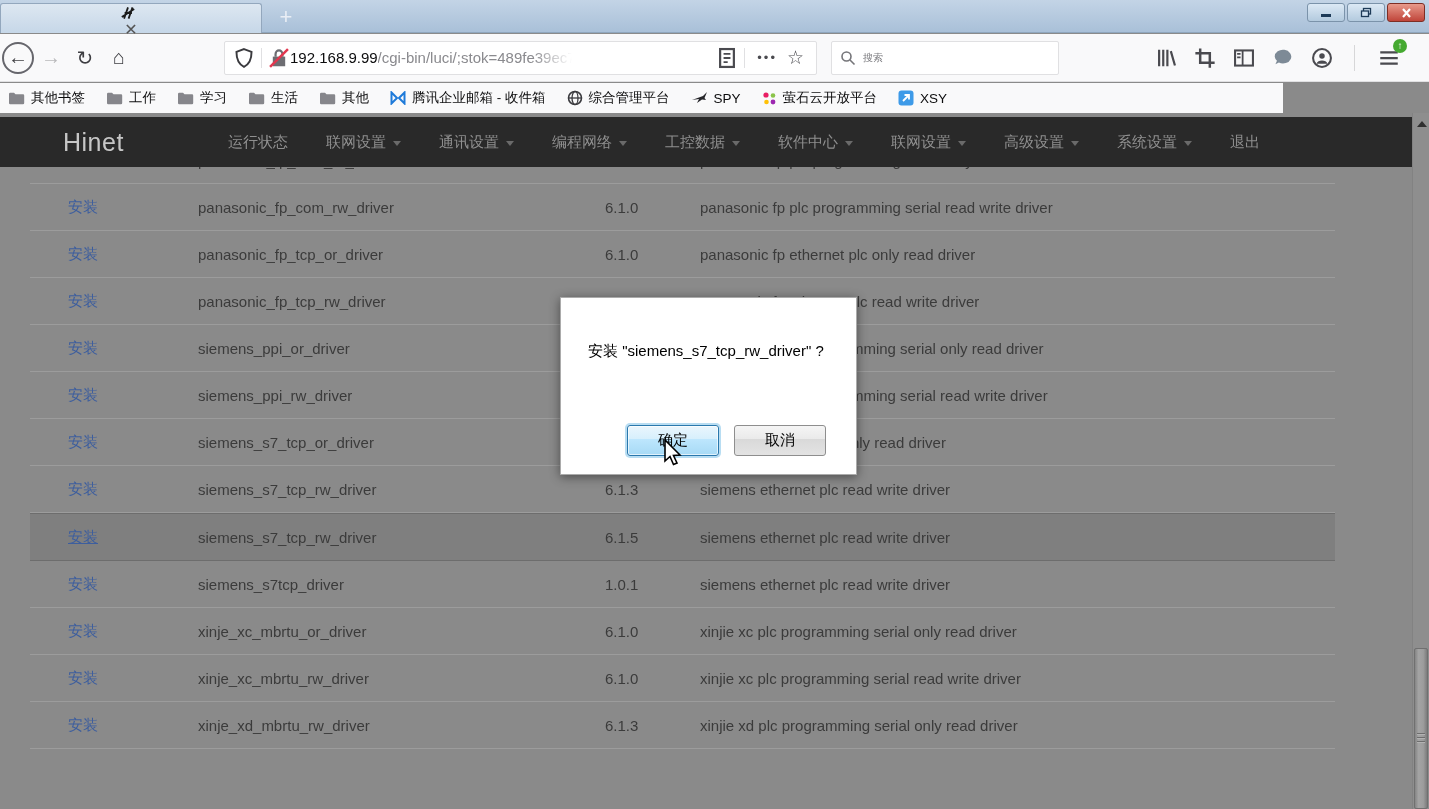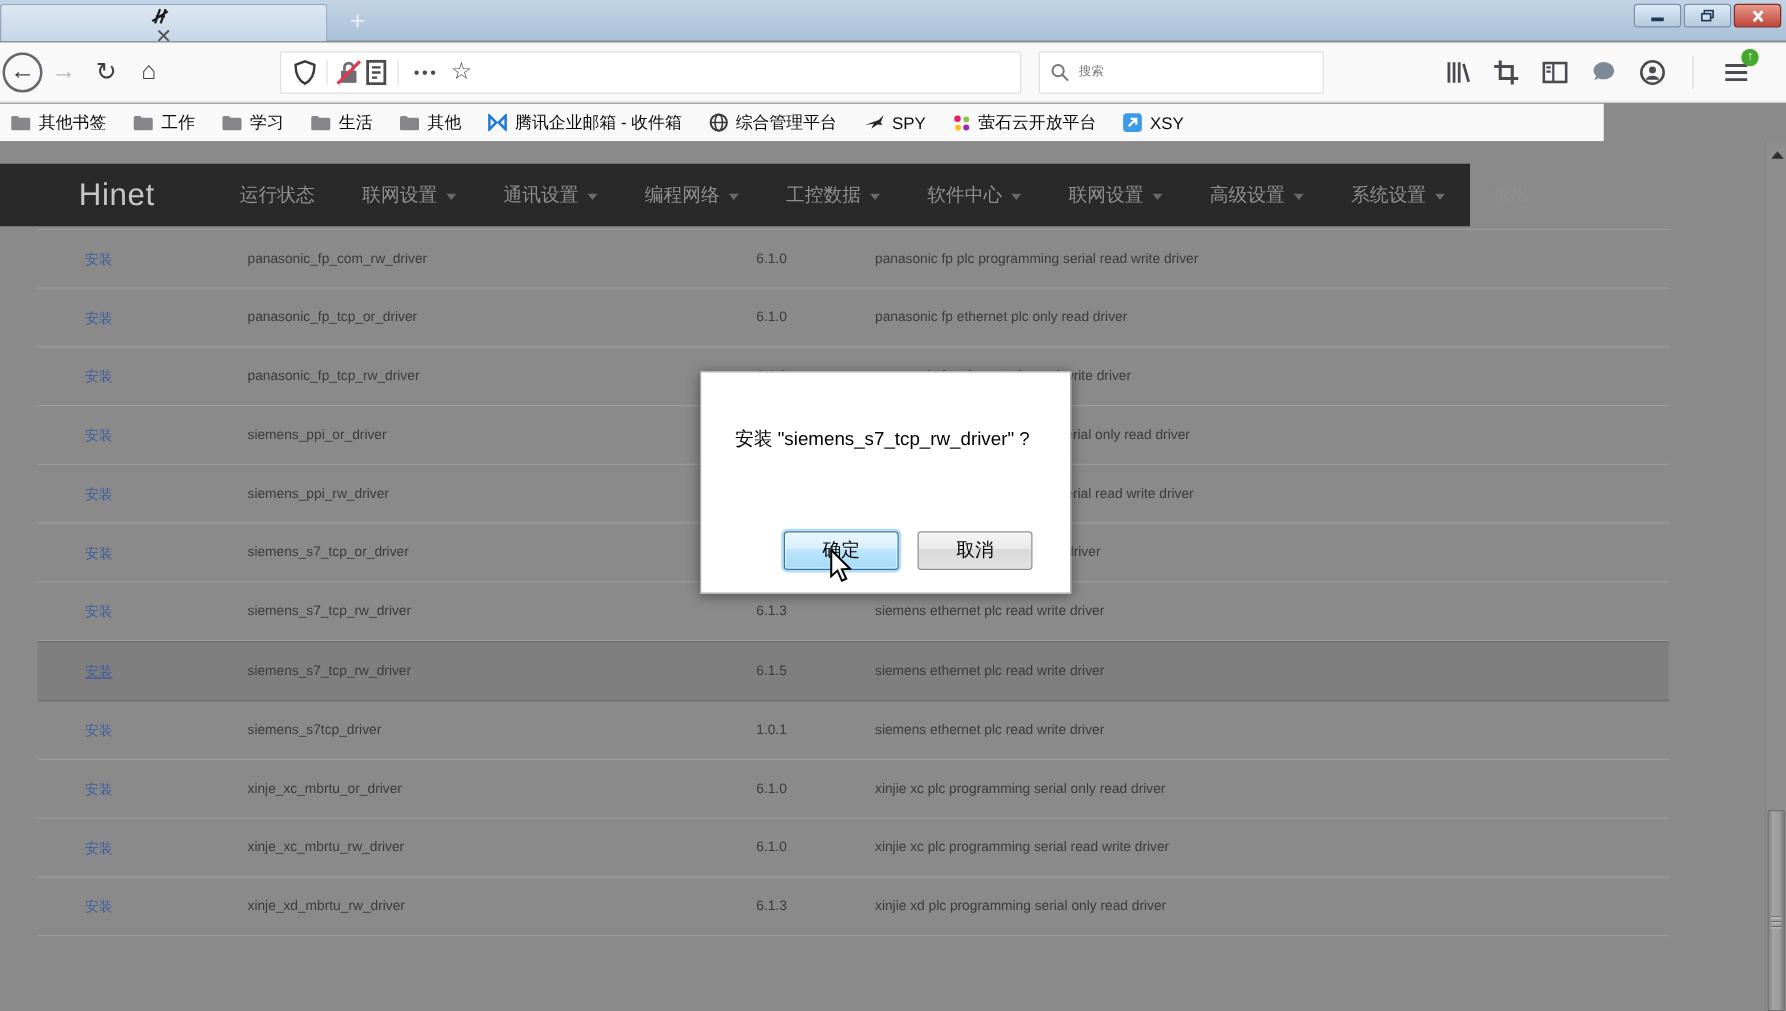--- a/index.html
+++ b/index.html
@@ -53,30 +53,30 @@
     background:#45a930; color:#fff; font-size:10px; line-height:14px; text-align:center; font-weight:bold; }
 
   
   .bookmarks { position:absolute; left:0; top:83px; width:1283px; height:30px; background:#f9f9fa;
     display:flex; align-items:center; padding-left:8px; gap:21px; }
   .bm { display:flex; align-items:center; gap:6px; font-size:13.5px; color:#0c0c0d; white-space:nowrap; }
   .bm svg { display:block; }
 
   
   .content { position:absolute; left:0; top:113px; width:1429px; height:696px; background:#8a8a8a; overflow:hidden; }
-  .site-nav { position:absolute; left:0; top:18px; width:1176px; height:50px; background:#292929; z-index:3;
-    display:flex; align-items:center; }
+  .site-nav { position:absolute; left:0; top:4px; width:1429px; height:50px; background:#292929; z-index:3;
+    display:flex; align-items:center;gap:36px; }
   .brand { margin-left:63px; font-size:25px; color:#c6c6c6; letter-spacing:0.5px; }
   .menu { display:flex; align-items:center; margin-left:68px; gap:38px;font-family:Liberation Mono, monospace; }
   .menu-item { font-size:15px; color:#8f8f8f; display:flex; align-items:center; white-space:nowrap; }
   .caret { width:0; height:0; border-left:4px solid transparent; border-right:4px solid transparent;
     border-top:5px solid #6a6a6a; margin-left:7px; margin-top:2px; }
 
   .drv-table { position:absolute; left:30px; top:24px; width:1305px; z-index:1; }
-  .t-row { height:47px; display:flex; align-items:center; border-bottom:1px solid #9c9c9c; font-size:11px; color:#3b3b3b; }
+  .t-row { height:47px; display:flex; align-items:center; border-bottom:1px solid #9c9c9c; font-size:15px; color:#3b3b3b; }
   .t-row .act { width:168px; padding-left:38px; }
   .t-row .act a { color:#3d5e9e; text-decoration:none; }
   .t-row .nm { width:407px; }
   .t-row .vr { width:95px; }
   .t-row .ds { flex:1; }
   .t-row.hl { background:#7f7f7f; border-top:1px solid #6d6d6d; border-bottom:1px solid #6d6d6d; height:48px; }
   .t-row.hl .act a { text-decoration:underline; }
 
   
   .dialog { position:absolute; left:560px; top:297px; width:297px; height:178px; background:#ffffff;
@@ -147,20 +147,21 @@
     <div class="urlbar">
       <svg class="tb-ico" width="18" height="18" viewBox="0 0 16 16">
         <path d="M8 1.5 L13.5 3.5 C13.5 9 12 12.5 8 14.5 C4 12.5 2.5 9 2.5 3.5 Z" fill="none" stroke="#3a3a3e" stroke-width="1.4"></path>
       </svg>
       <span class="sep"></span>
       <svg class="tb-ico" width="18" height="18" viewBox="0 0 16 16">
         <rect x="3.5" y="7" width="9" height="7" fill="#6d6d72"></rect>
         <path d="M5.5 7 V5 a2.5 2.5 0 0 1 5 0 V7" fill="none" stroke="#6d6d72" stroke-width="1.6"></path>
         <path d="M1.5 14.5 L14.5 1.5" stroke="#e2374f" stroke-width="1.8"></path>
       </svg>
+      <span class="url-text"><span class="url-domain">192.168.9.99</span><span class="url-path">/cgi-bin/luci/;stok=489fe39ec7</span></span>
       <svg class="tb-ico" width="20" height="20" viewBox="0 0 16 16">
         <rect x="3" y="1.5" width="10" height="13" fill="none" stroke="#4a4a4f" stroke-width="1.6"></rect>
         <path d="M5.5 5 H10.5 M5.5 8 H10.5 M5.5 11 H8.5" stroke="#4a4a4f" stroke-width="1.4"></path>
       </svg>
       <span class="sep"></span>
       <span class="dots3">•••</span>
       <span class="star">☆</span>
     </div>
 
     <div class="searchbar">

